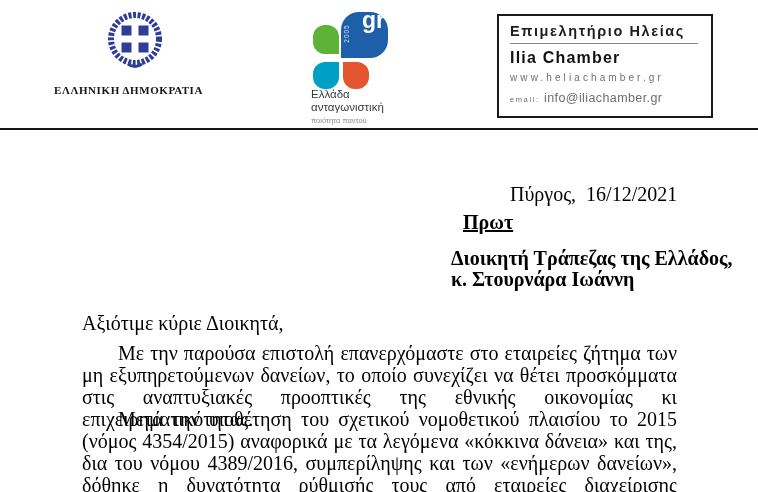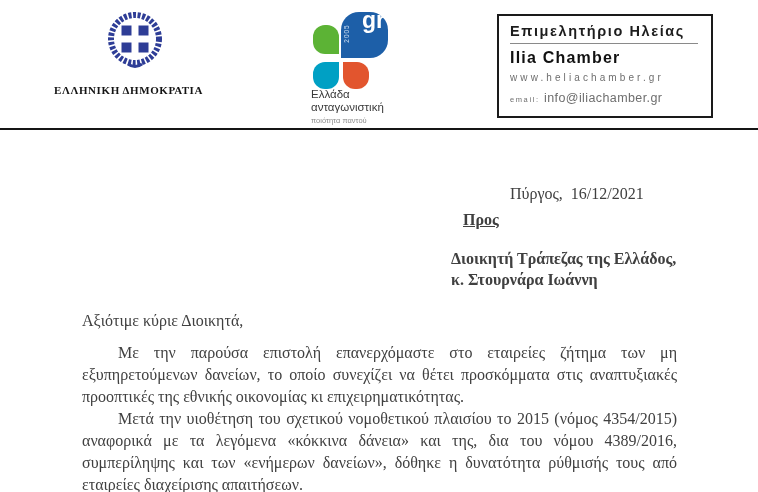--- a/index.html
+++ b/index.html
@@ -37,21 +37,21 @@
   }
   .cb-title-gr{font-size:14.5px;letter-spacing:1.6px;color:#1d1d1d;font-weight:bold;white-space:nowrap;}
   .cb-divider{width:188px;height:1px;background:#8a8a8a;margin:4px 0 5px 0;}
   .cb-title-en{font-size:16px;letter-spacing:1.2px;color:#111111;font-weight:bold;white-space:nowrap;}
   .cb-site{margin-top:5px;font-size:10px;letter-spacing:3.1px;color:#6e6e6e;white-space:nowrap;}
   .cb-email{margin-top:5px;color:#6e6e6e;white-space:nowrap;}
   .cb-email-label{font-size:7.5px;letter-spacing:1.6px;}
   .cb-email-addr{font-size:12.5px;letter-spacing:0.4px;}
   #header-rule{position:absolute;left:0;top:128px;width:758px;height:2px;background:#151515;}
   
-  .serif{font-family:"Liberation Serif",serif;font-size:16px;color:#404040;}
+  .serif{font-family:"Liberation Serif",serif;font-size:20px;color:#000000;}
   #date-block{position:absolute;left:510px;top:144px;line-height:20px;white-space:pre;}
   #to-label{position:absolute;left:463px;top:211px;font-weight:bold;text-decoration:underline;}
   #recipient{position:absolute;left:451px;top:248px;font-weight:bold;line-height:21px;white-space:nowrap;}
   #salutation{position:absolute;left:82px;top:312px;white-space:nowrap;}
   .body-para{position:absolute;left:82px;width:595px;line-height:22px;text-align:justify;text-indent:36px;}
   #para-1{top:342px;}
   #para-2{top:408px;}
 </style>
 </head>
 <body>
@@ -94,21 +94,21 @@
       <span class="cb-email-addr">info@iliachamber.gr</span>
     </div>
   </div>
 
   <div id="header-rule"></div>
 
   <div id="date-block" class="serif">
     <div>Πύργος,  16/12/2021</div>
   </div>
 
-  <div id="to-label" class="serif">Προς</div>
+  <div id="to-label" class="serif">Πρωτ</div>
 
   <div id="salutation" class="serif">Αξιότιμε κύριε Διοικητά,</div>
 
   <div id="recipient" class="serif">
     <div>Διοικητή Τράπεζας της Ελλάδος,</div>
     <div>κ. Στουρνάρα Ιωάννη</div>
   </div>
 
   <div id="para-1" class="serif body-para">Με την παρούσα επιστολή επανερχόμαστε στο εταιρείες ζήτημα των μη εξυπηρετούμενων δανείων, το οποίο συνεχίζει να θέτει προσκόμματα στις αναπτυξιακές προοπτικές της εθνικής οικονομίας κι επιχειρηματικότητας.</div>
 

